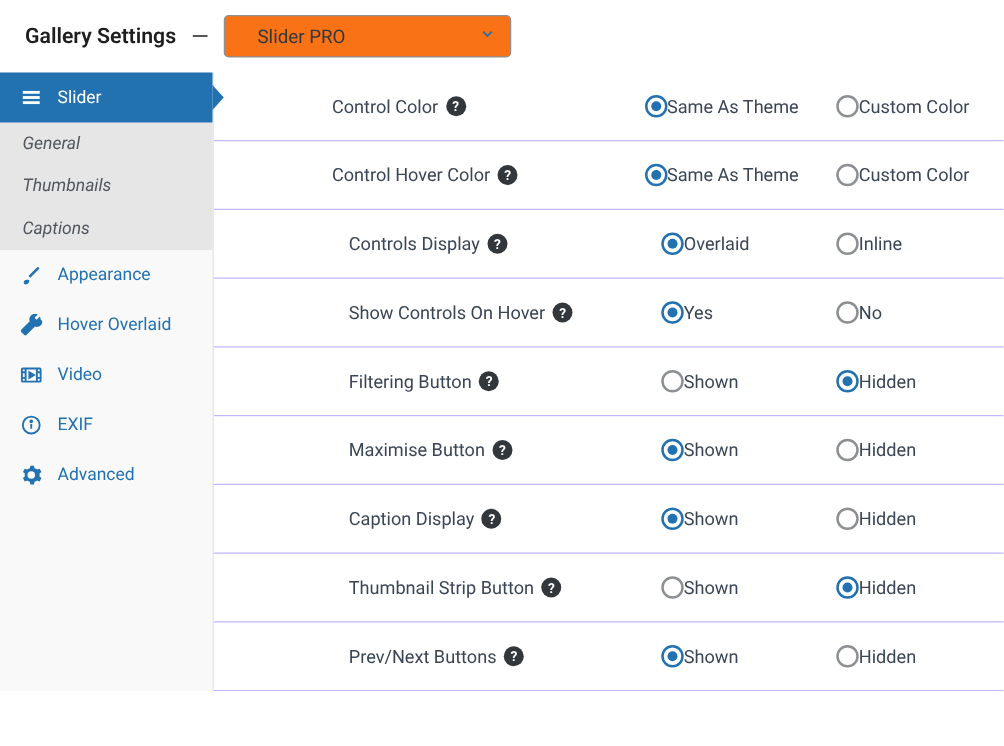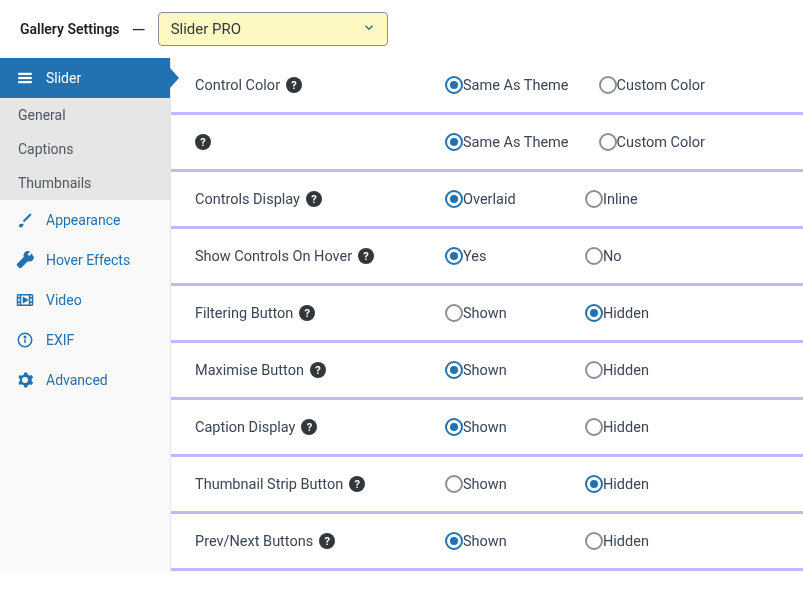--- a/index.html
+++ b/index.html
@@ -11,33 +11,33 @@
       width: 803px;
     }
     .header {
       display: flex;
       align-items: center;
       padding: 12px 20px;
       gap: 12px;
     }
     .header-title {
       font-weight: 600;
-      font-size: 14px;
+      font-size: 17px;
       color: #1e1e1e;
     }
     .header-dash { font-size: 18px; color: #333; }
     .select-wrap {
       position: relative;
     }
     .select {
       border: 1px solid #8c8f94;
       border-radius: 4px;
-      padding: 7px 40px 7px 12px;
+      padding: 7px 40px 7px 26px;
       font-size: 15px;
-      background: #fef9c3;
+      background: #f97316;
       min-width: 230px;
       cursor: pointer;
     }
     .select-chevron {
       position: absolute;
       right: 12px;
       top: 50%;
       transform: translateY(-50%);
       pointer-events: none;
       color: #2f6ea8;
@@ -79,40 +79,42 @@
     .sidebar-icon {
       width: 18px;
       height: 18px;
       display: flex;
       align-items: center;
       justify-content: center;
       flex-shrink: 0;
     }
     .sub-items {
       background: #e6e6e6;
+      font-style: italic;
     }
     .sub-item {
       padding: 9px 18px;
       color: #50575e;
       cursor: pointer;
       font-size: 14px;
     }
     .sub-item.active {
       font-weight: 600;
       color: #32373c;
     }
     .content {
       flex: 1;
       padding: 0;
     }
     .row {
       display: flex;
       align-items: center;
       padding: 18px 24px;
-      border-bottom: 3px solid #c4b5fd;
+      border-bottom: 1px solid #c4b5fd;
+      justify-content: flex-end;
     }
     .row-label {
       width: 250px;
       display: flex;
       align-items: center;
       gap: 6px;
       color: #3a4556;
       font-size: 14.5px;
     }
     .help-icon {
@@ -187,40 +189,40 @@
             <rect x="3" y="5" width="18" height="3"></rect>
             <rect x="3" y="10.5" width="18" height="3"></rect>
             <rect x="3" y="16" width="18" height="3"></rect>
           </svg>
       </span>
       <span>Slider</span>
     </div>
 
     <div class="sub-items">
       <div class="sub-item"><span>General</span></div>
+      <div class="sub-item"><span>Thumbnails</span></div>
       <div class="sub-item"><span>Captions</span></div>
-      <div class="sub-item"><span>Thumbnails</span></div>
     </div>
 
     <div class="sidebar-item">
       <span class="sidebar-icon">
         <svg width="18" height="18" viewBox="0 0 24 24" fill="currentColor">
             <path d="M7 17c-1.5 0-3 1-3 3 0 1 .5 2 2 2 2 0 4-2 4-4 0-1-1.5-1-3-1zm12.7-13.3c-.4-.4-1-.4-1.4 0L9 13l2 2 9.3-9.3c.4-.4.4-1 0-1.4z"></path>
           </svg>
       </span>
       <span>Appearance</span>
     </div>
 
     <div class="sidebar-item">
       <span class="sidebar-icon">
         <svg width="18" height="18" viewBox="0 0 24 24" fill="currentColor">
             <path d="M22 6c0-1.1-.3-2.1-.8-3l-3.5 3.5-2.2-2.2L19 .8C18.1.3 17.1 0 16 0c-3.3 0-6 2.7-6 6 0 .7.1 1.4.4 2L1.5 16.9c-.8.8-.8 2 0 2.8l2.8 2.8c.8.8 2 .8 2.8 0L16 13.6c.6.3 1.3.4 2 .4 3.3 0 6-2.7 6-6z"></path>
           </svg>
       </span>
-      <span>Hover Effects</span>
+      <span>Hover Overlaid</span>
     </div>
 
 
     <div class="sidebar-item">
       <span class="sidebar-icon">
         <svg width="18" height="18" viewBox="0 0 24 24" fill="none" stroke="currentColor" stroke-width="2">
             <rect x="2" y="5" width="20" height="14" rx="1"></rect>
             <path d="M6 5v14M18 5v14M2 9h4M2 15h4M18 9h4M18 15h4"></path>
             <polygon points="10,9 15,12 10,15" fill="currentColor"></polygon>
           </svg>
@@ -262,20 +264,21 @@
             <span>Same As Theme</span>
           </label>
           <label class="radio-opt">
             <span class="radio"></span>
             <span>Custom Color</span>
           </label>
         </div>
       </div>
       <div class="row">
         <div class="row-label">
+          <span>Control Hover Color</span>
           <span class="help-icon">?</span>
         </div>
         <div class="row-options">
           <label class="radio-opt">
             <span class="radio checked"></span>
             <span>Same As Theme</span>
           </label>
           <label class="radio-opt">
             <span class="radio"></span>
             <span>Custom Color</span>

